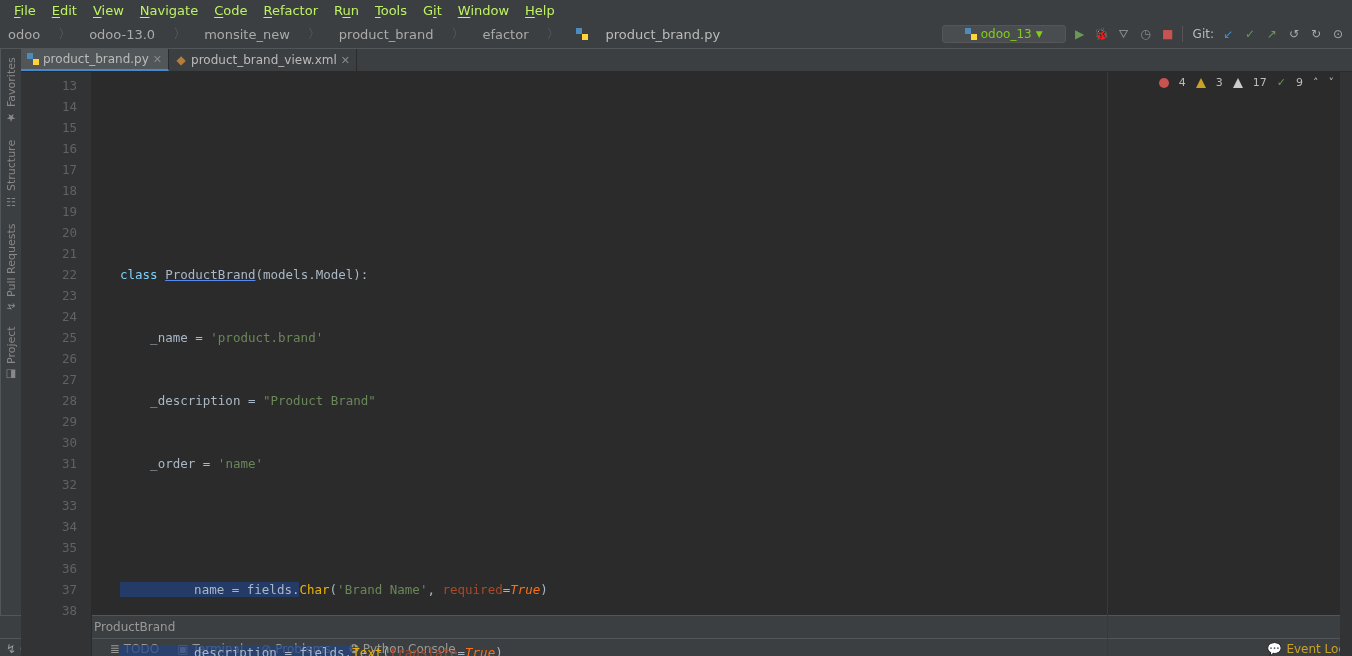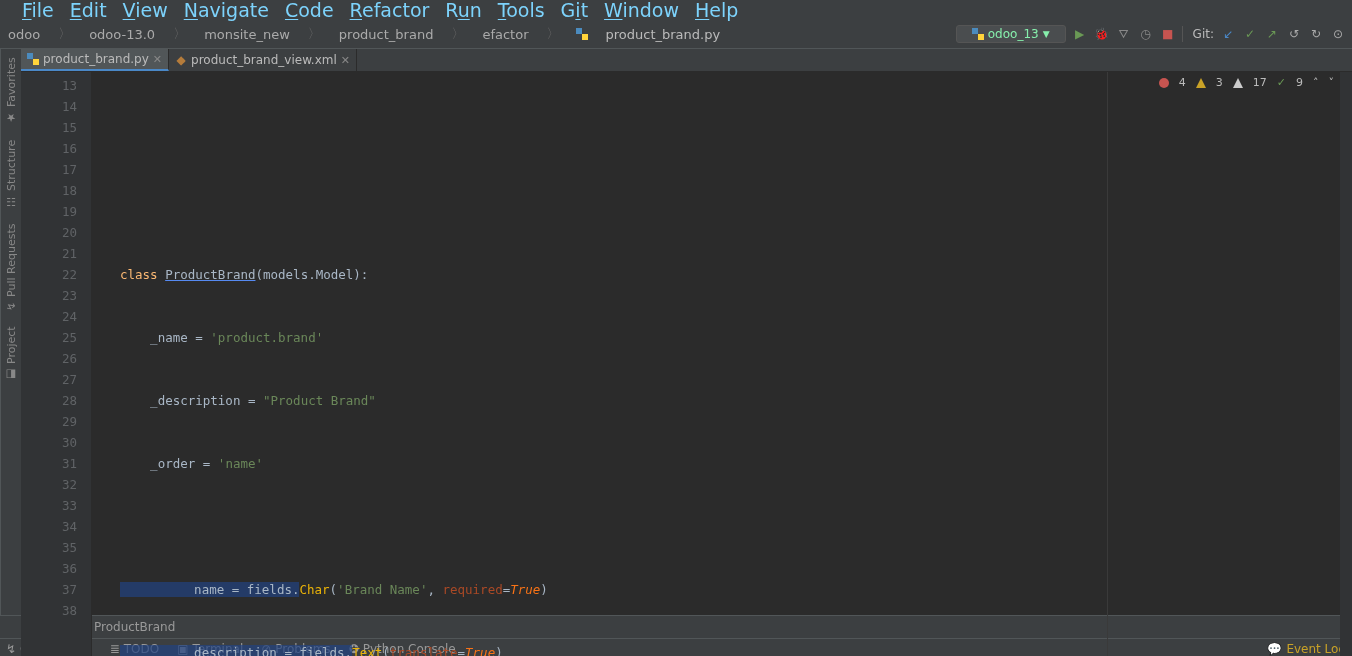--- a/index.html
+++ b/index.html
@@ -11,23 +11,23 @@
   font-size: 12px;
   color: #bbbbbb;
   background: #3c3f41;
   overflow: hidden;
 }
 .menubar {
   display: flex;
   align-items: center;
   height: 20px;
   background: #3c3f41;
-  padding: 0 14px;
-  color: #7dd3fc;
-  font-size: 19px;
+  padding: 0 6px;
+  color: #bef264;
+  font-size: 13px;
 }
 .menubar .item {
   padding: 0 8px;
   cursor: pointer;
 }
 .menubar .item u { text-decoration: underline; text-underline-offset: 2px; }
 .toolbar {
   display: flex;
   align-items: center;
   height: 28px;
@@ -50,23 +50,23 @@
   display: flex;
   align-items: center;
   gap: 6px;
 }
 .run-config {
   display: flex;
   align-items: center;
   gap: 4px;
   border: 1px solid #555;
   border-radius: 3px;
-  padding: 1px 15px;
+  padding: 1px 22px;
   background: #4a4d4f;
-  color: #86efac;
+  color: #84cc16;
 }
 .tb-icon { width: 16px; height:16px; display:flex;align-items:center;justify-content:center;color:#aaa;cursor:pointer;}
 .body-row {
   display: flex;
   height: 600px;
 }
 .left-stripe {
   width: 20px;
   background: #3c3f41;
   border-right: 1px solid #515658;
@@ -138,21 +138,21 @@
   font-family: "DejaVu Sans Mono", monospace;
   font-size: 12.5px;
   line-height: 21px;
   padding-top: 3px;
   white-space: pre;
   color: #a9b7c6;
   position: relative;
 }
 .code .line { height: 21px; padding-left: 28px; position: relative;}
 .sel { background: #214283b0; padding-left: 44px; }
-.kw { color: #fdba74; }
+.kw { color: #7dd3fc; }
 .str { color: #6a8759; }
 .fn { color: #eab308; }
 .argname { color: #aa4926; }
 .truev { color: #f97316; font-style: italic;}
 .cls { color: #a9b7c6; text-decoration: underline; text-decoration-color: #568af2;}
 .op { color: #a9b7c6; }
 .right-stripe {
   width: 12px;
   background: #313335;
 }

